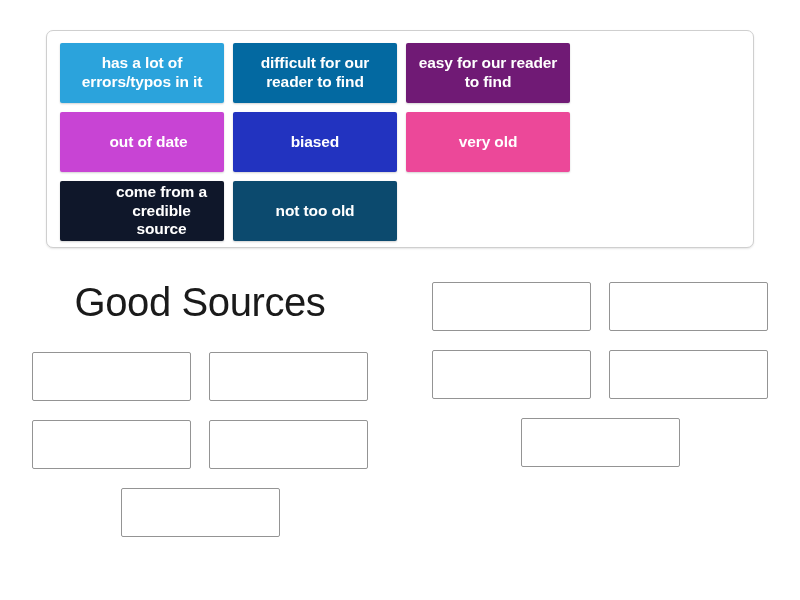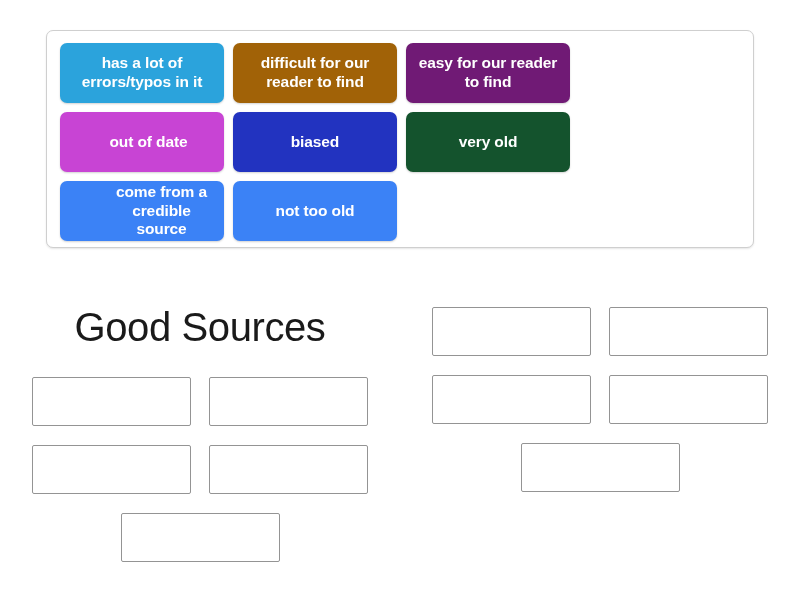--- a/index.html
+++ b/index.html
@@ -42,21 +42,21 @@
     width: 682px;
     display: flex;
     flex-wrap: wrap;
     gap: 9px 9px;
   }
 
   .tile {
     box-sizing: border-box;
     width: 164px;
     height: 60px;
-    border-radius: 7px;
+    border-radius: 2px;
     display: flex;
     align-items: center;
     justify-content: center;
     text-align: center;
     color: #ffffff;
     font-weight: bold;
     font-size: 15.5px;
     line-height: 1.22;
     padding: 3px 7px;
     letter-spacing: -0.1px;
@@ -71,21 +71,20 @@
     left: 0;
     top: 282px;
     width: 800px;
     display: flex;
   }
   .column {
     width: 400px;
     display: flex;
     flex-direction: column;
     align-items: center;
-    margin-top: 25px;
   }
   .col-title {
     font-size: 40px;
     font-weight: 400;
     color: #1a1a1a;
     line-height: 1;
     margin: 0 0 30px 0;
     letter-spacing: -0.4px;
   }
   .slot-rows {
@@ -109,27 +108,27 @@
   }
 </style>
 </head>
 <body>
 
 <div class="stage">
 
   <div class="tray">
     <div class="tile-grid">
         <div class="tile" style="background: rgb(43, 163, 220);">has a lot of errors/typos in it</div>
-        <div class="tile" style="background: #a16207;">difficult for our reader to find</div>
+        <div class="tile" style="background: #0369a1;">difficult for our reader to find</div>
         <div class="tile" style="background: #701a75;">easy for our reader to find</div>
         <div class="tile" style="background: rgb(200, 68, 212); padding-left: 20px;">out of date</div>
         <div class="tile" style="background: rgb(34, 51, 192); text-align: center;">biased</div>
-        <div class="tile" style="background: #14532d;">very old</div>
-        <div class="tile" style="background: #3b82f6; padding-left: 46px;">come from a credible source</div>
-        <div class="tile" style="background: #3b82f6;">not too old</div>
+        <div class="tile" style="background: #ec4899;">very old</div>
+        <div class="tile" style="background: #0f172a; padding-left: 46px;">come from a credible source</div>
+        <div class="tile" style="background: #0c4a6e;">not too old</div>
       </div>
   </div>
 
   <div class="columns">
       <div class="column">
         <div class="col-title">Good Sources</div>
         <div class="slot-rows">
           <div class="slot"></div>
           <div class="slot"></div>
           <div class="slot"></div>

